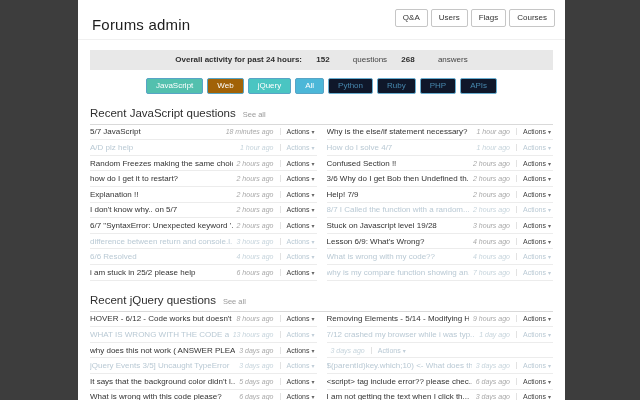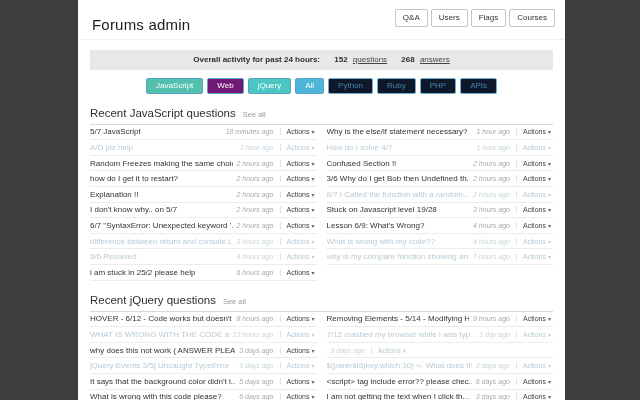--- a/index.html
+++ b/index.html
@@ -26,21 +26,21 @@
     font-family:Liberation Sans, sans-serif; font-size:8px; color:#333; background:#fff;
     border:1px solid #c6c6c6; border-radius:2px; padding:4px 7px; cursor:pointer; line-height:1;
   }
   
   .banner {
     margin:10px 12px 0 12px; background:#e8e8e8; padding:5px 0;
     text-align:center; font-size:8px; color:#2e2e2e; line-height:1.2;
   }
   .b-label { font-weight:bold; }
   .b-num { font-weight:bold; margin-left:12px;margin-top:20px; }
-  .b-word { color:#444; margin-left:3px;text-decoration:underline; }
+  .b-word { color:#444; margin-left:21px; }
   
   .filters { display:flex; justify-content:center; gap:4px; margin-top:8px; }
   .filter-btn {
     font-family:inherit; font-size:8px; line-height:1; padding:3px 9px;
     border:1px solid #6aaed0; border-radius:2px; background:#0f172a; color:#4787ad; cursor:pointer;
   }
   .filter-btn.active { color:#fff; border-color:#58a4c6; }
   
   .sections { padding:0 12px; }
   .sec-head {
@@ -90,21 +90,21 @@
   <div class="banner">
     <span class="b-label">Overall activity for past 24 hours:</span>
     <span class="b-num">152</span>
     <span class="b-word">questions</span>
     <span class="b-num">268</span>
     <span class="b-word">answers</span>
   </div>
 
   <div class="filters">
       <button class="filter-btn active" style="background: rgb(83, 192, 174);">JavaScript</button>
-      <button class="filter-btn active" style="background: #701a75;">Web</button>
+      <button class="filter-btn active" style="background: #a16207;">Web</button>
       <button class="filter-btn active" style="background: rgb(74, 197, 194);">jQuery</button>
       <button class="filter-btn active" style="background: rgb(76, 183, 216);">All</button>
       <button class="filter-btn">Python</button>
       <button class="filter-btn">Ruby</button>
       <button class="filter-btn">PHP</button>
       <button class="filter-btn">APIs</button>
     </div>
 
   <div class="sections">
       <section class="section">
@@ -215,20 +215,28 @@
             <div class="row">
               <span class="q-title">Confused Section !!</span>
               <span class="q-time">2 hours ago</span>
               <span class="q-actions">
                 <span class="q-actions-label">Actions</span>
                 <span class="caret">▾</span>
               </span>
             </div>
             <div class="row">
               <span class="q-title">3/6 Why do I get Bob then Undefined th...</span>
+              <span class="q-time">2 hours ago</span>
+              <span class="q-actions">
+                <span class="q-actions-label">Actions</span>
+                <span class="caret">▾</span>
+              </span>
+            </div>
+            <div class="row">
+              <span class="q-title">Help! 7/9</span>
               <span class="q-time">2 hours ago</span>
               <span class="q-actions">
                 <span class="q-actions-label">Actions</span>
                 <span class="caret">▾</span>
               </span>
             </div>
             <div class="row read">
               <span class="q-title">8/7 I Called the function with a random...</span>
               <span class="q-time">2 hours ago</span>
               <span class="q-actions">

